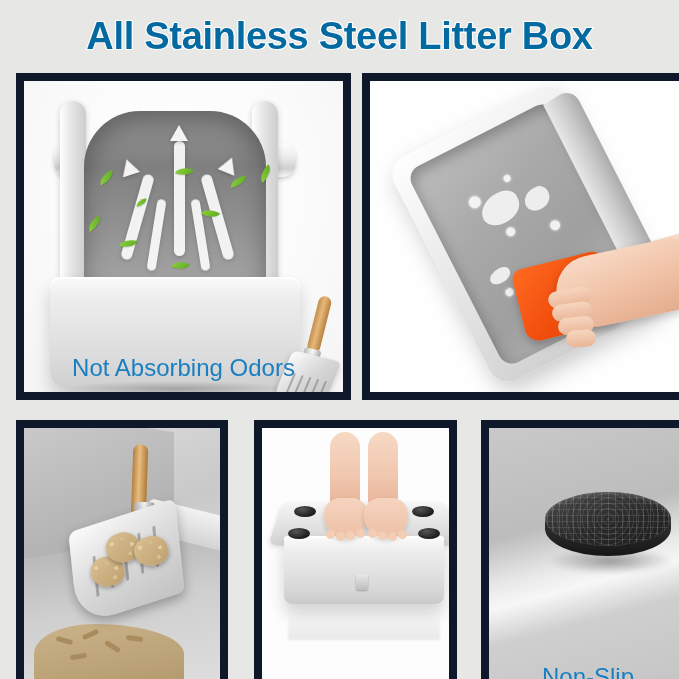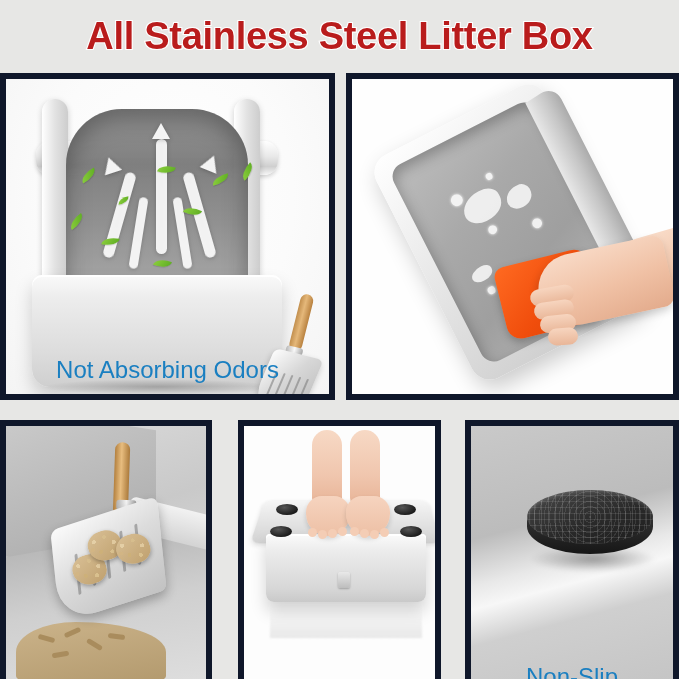--- a/index.html
+++ b/index.html
@@ -21,44 +21,45 @@
     width: 679px;
     background: #e7e7e5;
     display: flex;
     align-items: center;
     justify-content: center;
     box-sizing: border-box;
   }
   #page-title {
     font-size: 38px;
     font-weight: bold;
-    color: #b91c1c;
+    color: #0369a1;
     letter-spacing: -0.3px;
     white-space: nowrap;
     -webkit-text-stroke: 2.2px #ffffff;
     paint-order: stroke fill;
     text-shadow: 0 0 1px #ffffff;
   }
 
   
   #panel-grid {
     position: absolute;
     left: 0;
     top: 73px;
     width: 679px;
     height: 606px;
     background: #e7e7e5;
   }
 
   .panel {
     position: absolute;
     background: #ffffff;
-    border: 6px solid #0f172a;
+    border: 8px solid #0f172a;
     box-sizing: border-box;
     overflow: hidden;
+    margin-left: 16px;
   }
   .panel-row2 { border-bottom: none; }
 
   .panel-figure {
     position: absolute;
     left: 0; top: 0; right: 0; bottom: 0;
     overflow: hidden;
   }
 
   .panel-caption {

